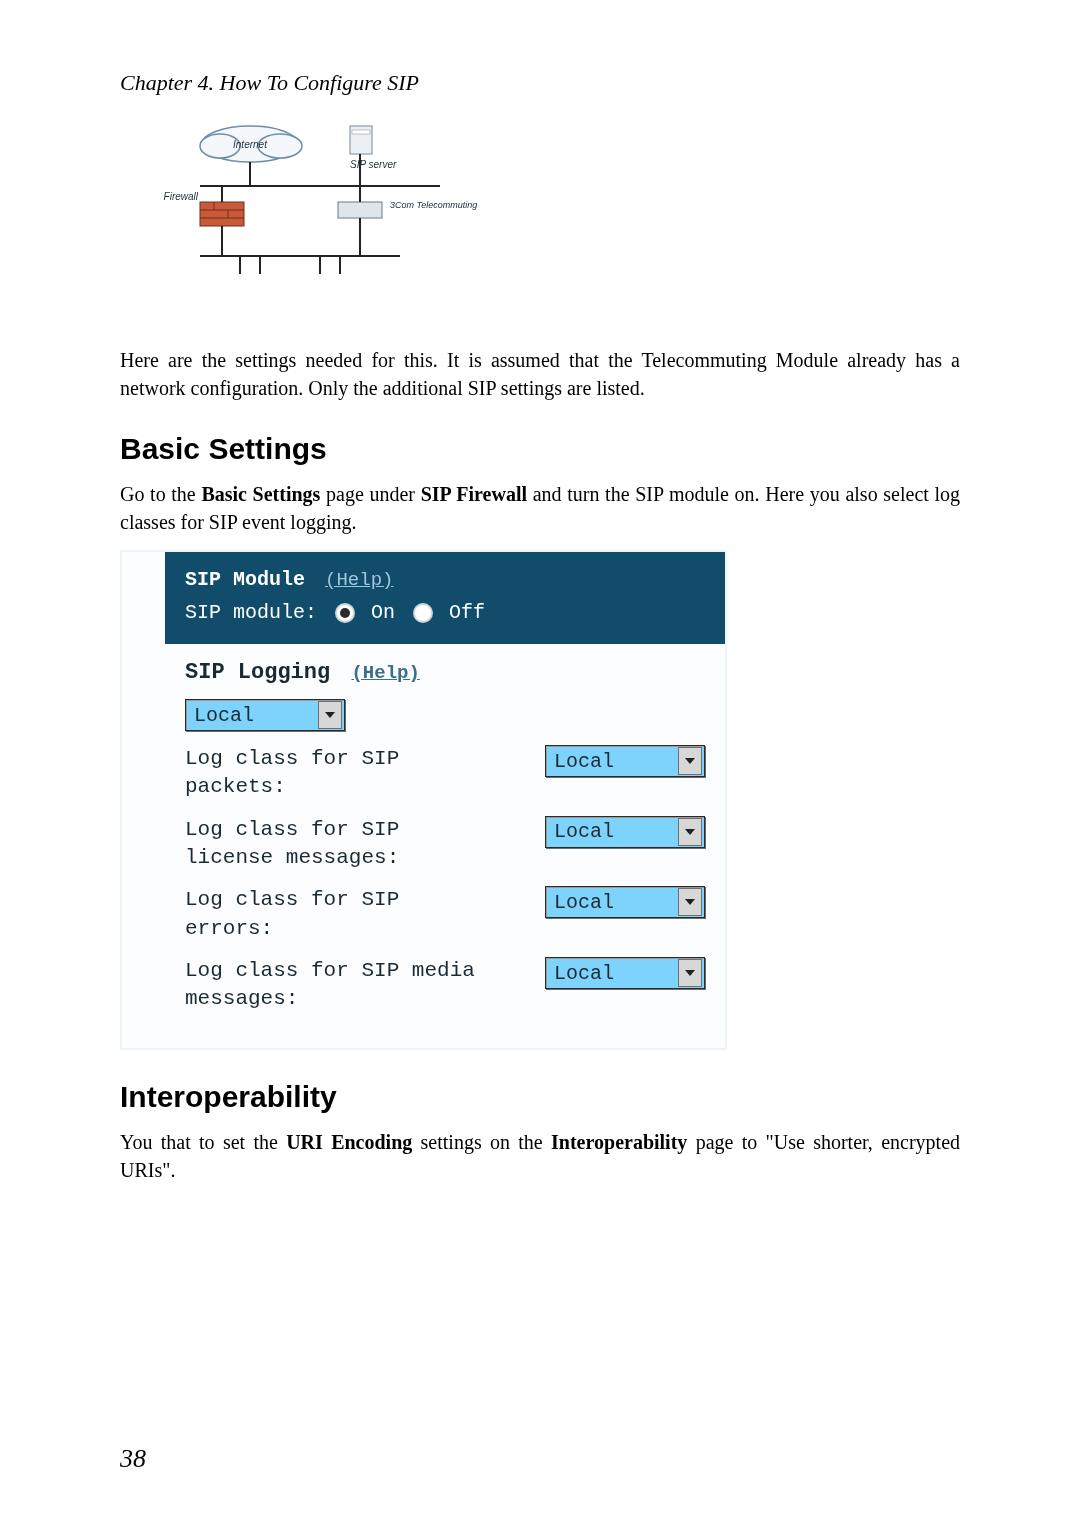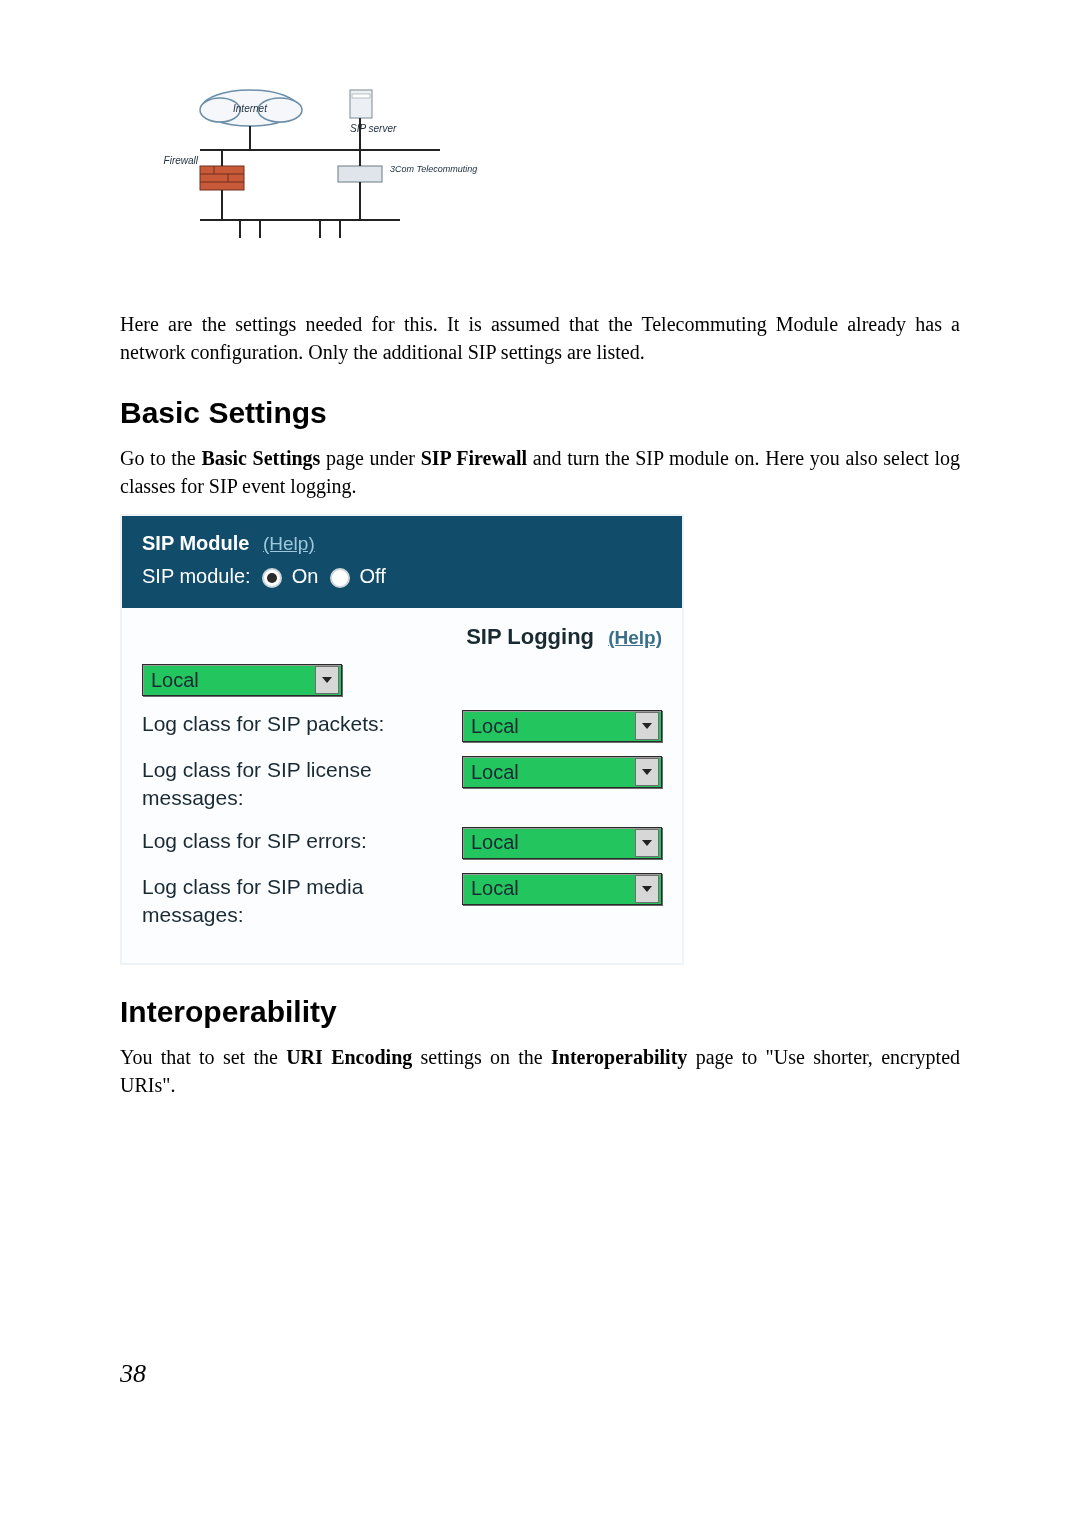--- a/index.html
+++ b/index.html
@@ -39,22 +39,23 @@
     font-weight: bold;
     font-size: 30px;
     margin: 30px 0 6px 0;
   }
   .settings-panel {
     background: #fbfdff;
     border: 2px solid #eef3f8;
     width: 560px;
     margin-top: 6px;
     margin-bottom: 20px;
-    font-family: Liberation Sans, sans-serif;
+    font-family: Liberation Mono, monospace;
     color: #1a2a33;
+    padding-left: 43px;
   }
   .panel-top {
     background: #114d6a;
     color: #fff;
     padding: 16px 20px 20px 20px;
   }
   .panel-top .title-row {
     font-size: 20px;
   }
   .panel-top .title-bold {
@@ -91,40 +92,39 @@
     background: #2b2b2b;
     border-radius: 50%;
   }
   .panel-body {
     padding: 16px 20px 20px 20px;
   }
   .panel-body .subtitle {
     font-size: 22px;
     font-weight: bold;
     margin-bottom: 14px;
-    text-align: right;
   }
   .kv-row {
     display: flex;
     align-items: flex-start;
     justify-content: space-between;
     margin: 14px 0;
   }
   .kv-label {
     font-size: 21px;
     width: 300px;
     line-height: 1.35;
   }
   .kv-select {
     display: inline-flex;
     align-items: center;
     justify-content: space-between;
-    width: 200px;
+    width: 160px;
     height: 32px;
-    background: #22c55e;
+    background: #7dd3fc;
     border: 1px solid #2a2a2a;
     box-shadow: inset 1px 1px 0 #9a9a9a, 1px 1px 0 #6b6b6b;
     font-size: 20px;
     padding: 0 2px 0 8px;
     box-sizing: border-box;
   }
   .kv-select .arrow-btn {
     width: 22px; height: 26px;
     background: #d7d7d7;
     border: 1px solid #6f6f6f;
@@ -135,20 +135,21 @@
     font-style: italic;
     font-size: 26px;
     margin-top: 260px;
   }
 </style>
 </head>
 <body>
 
 <div class="page">
 
+  <div class="chapter-header">Chapter 4. How To Configure SIP</div>
 
   <div class="diagram-wrap">
     <svg class="diagram" width="320" height="200" viewBox="0 0 320 200">
 
       <g>
         <ellipse cx="90" cy="28" rx="48" ry="18" fill="#f5f7fa" stroke="#6b8fa8" stroke-width="1.5"></ellipse>
         <ellipse cx="60" cy="30" rx="20" ry="12" fill="#f5f7fa" stroke="#6b8fa8" stroke-width="1.5"></ellipse>
         <ellipse cx="120" cy="30" rx="22" ry="12" fill="#f5f7fa" stroke="#6b8fa8" stroke-width="1.5"></ellipse>
         <text x="90" y="32" text-anchor="middle" font-family="Arial" font-style="italic" font-size="10" fill="#234">Internet</text>
       </g>

